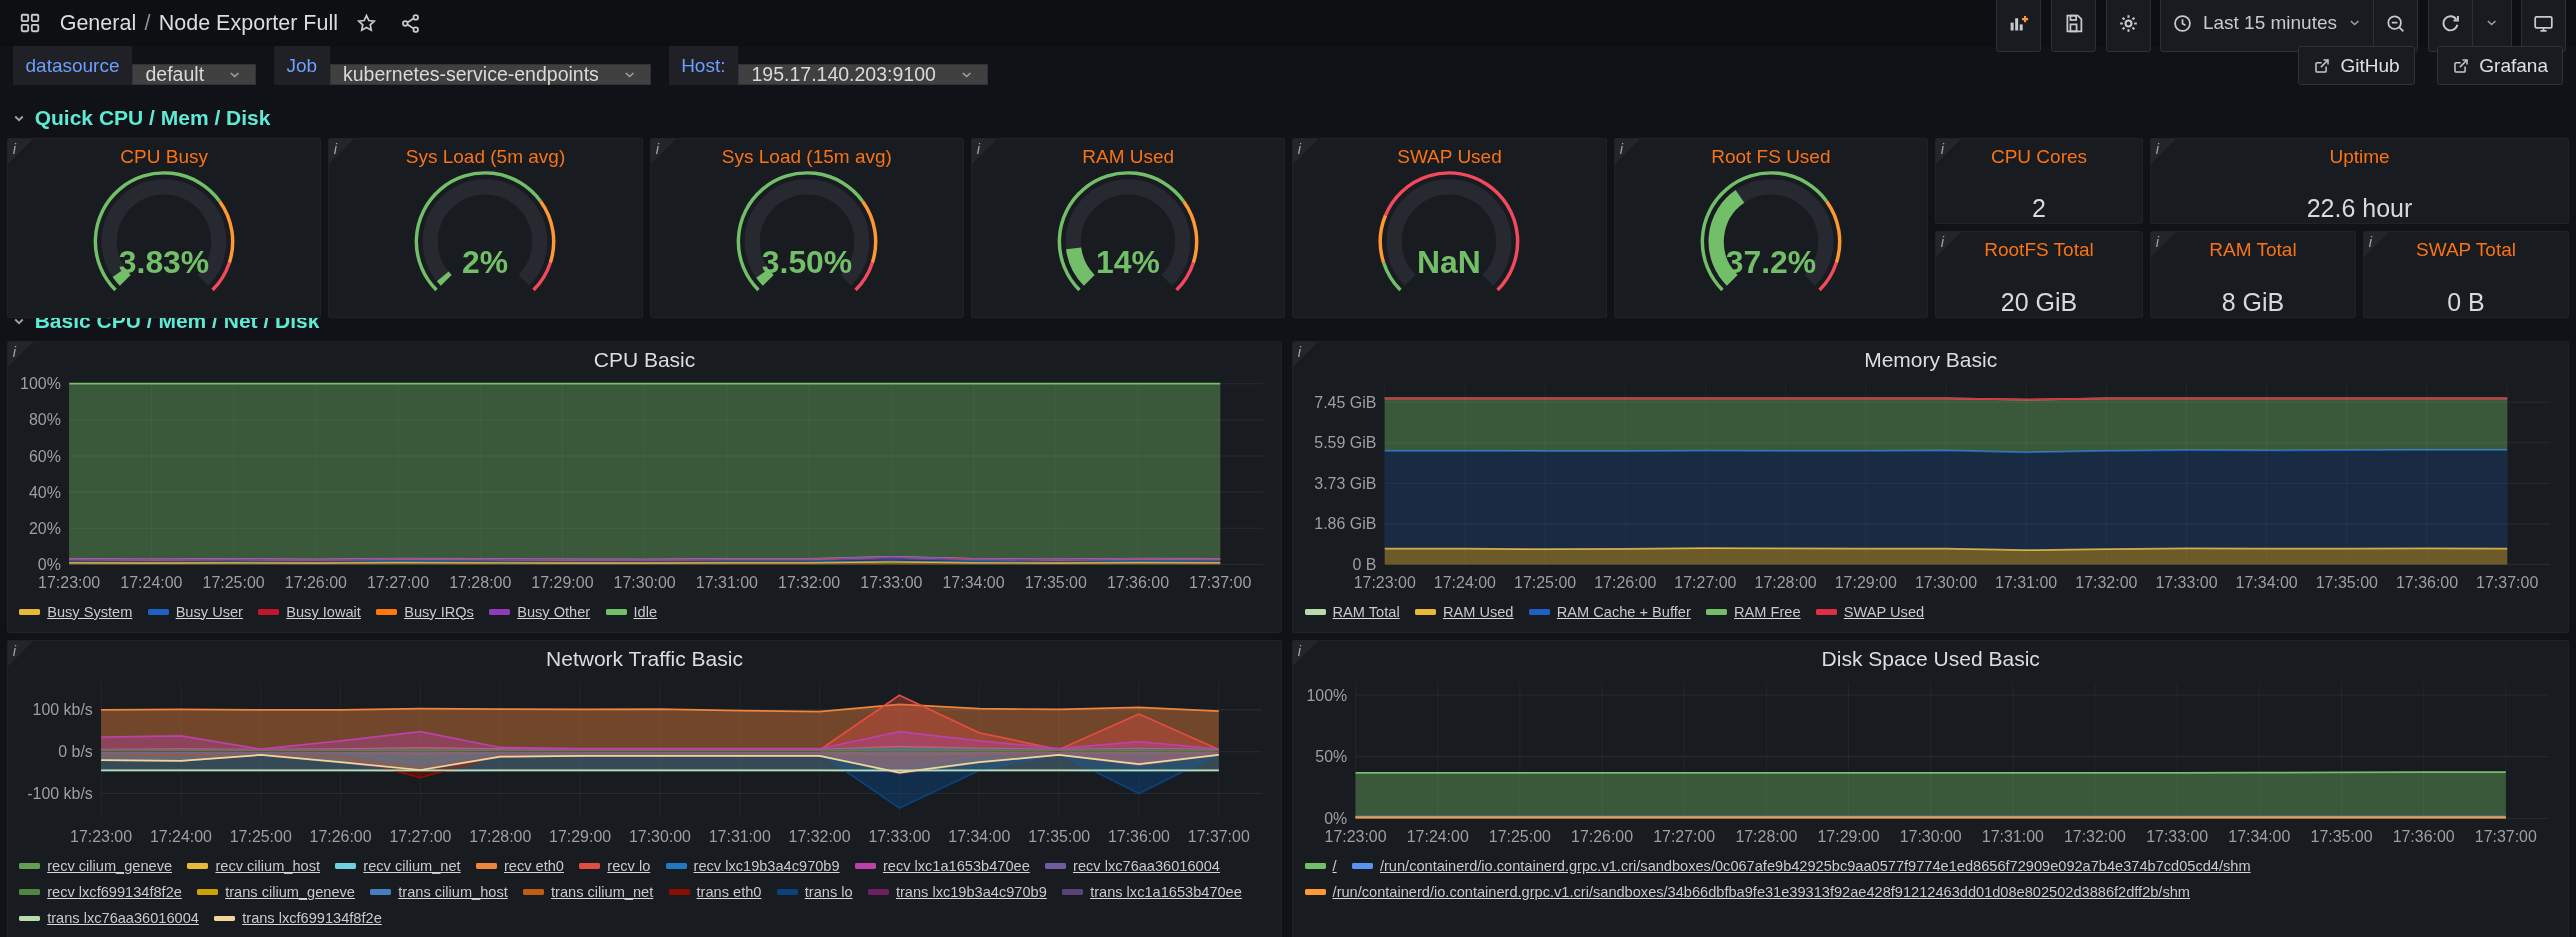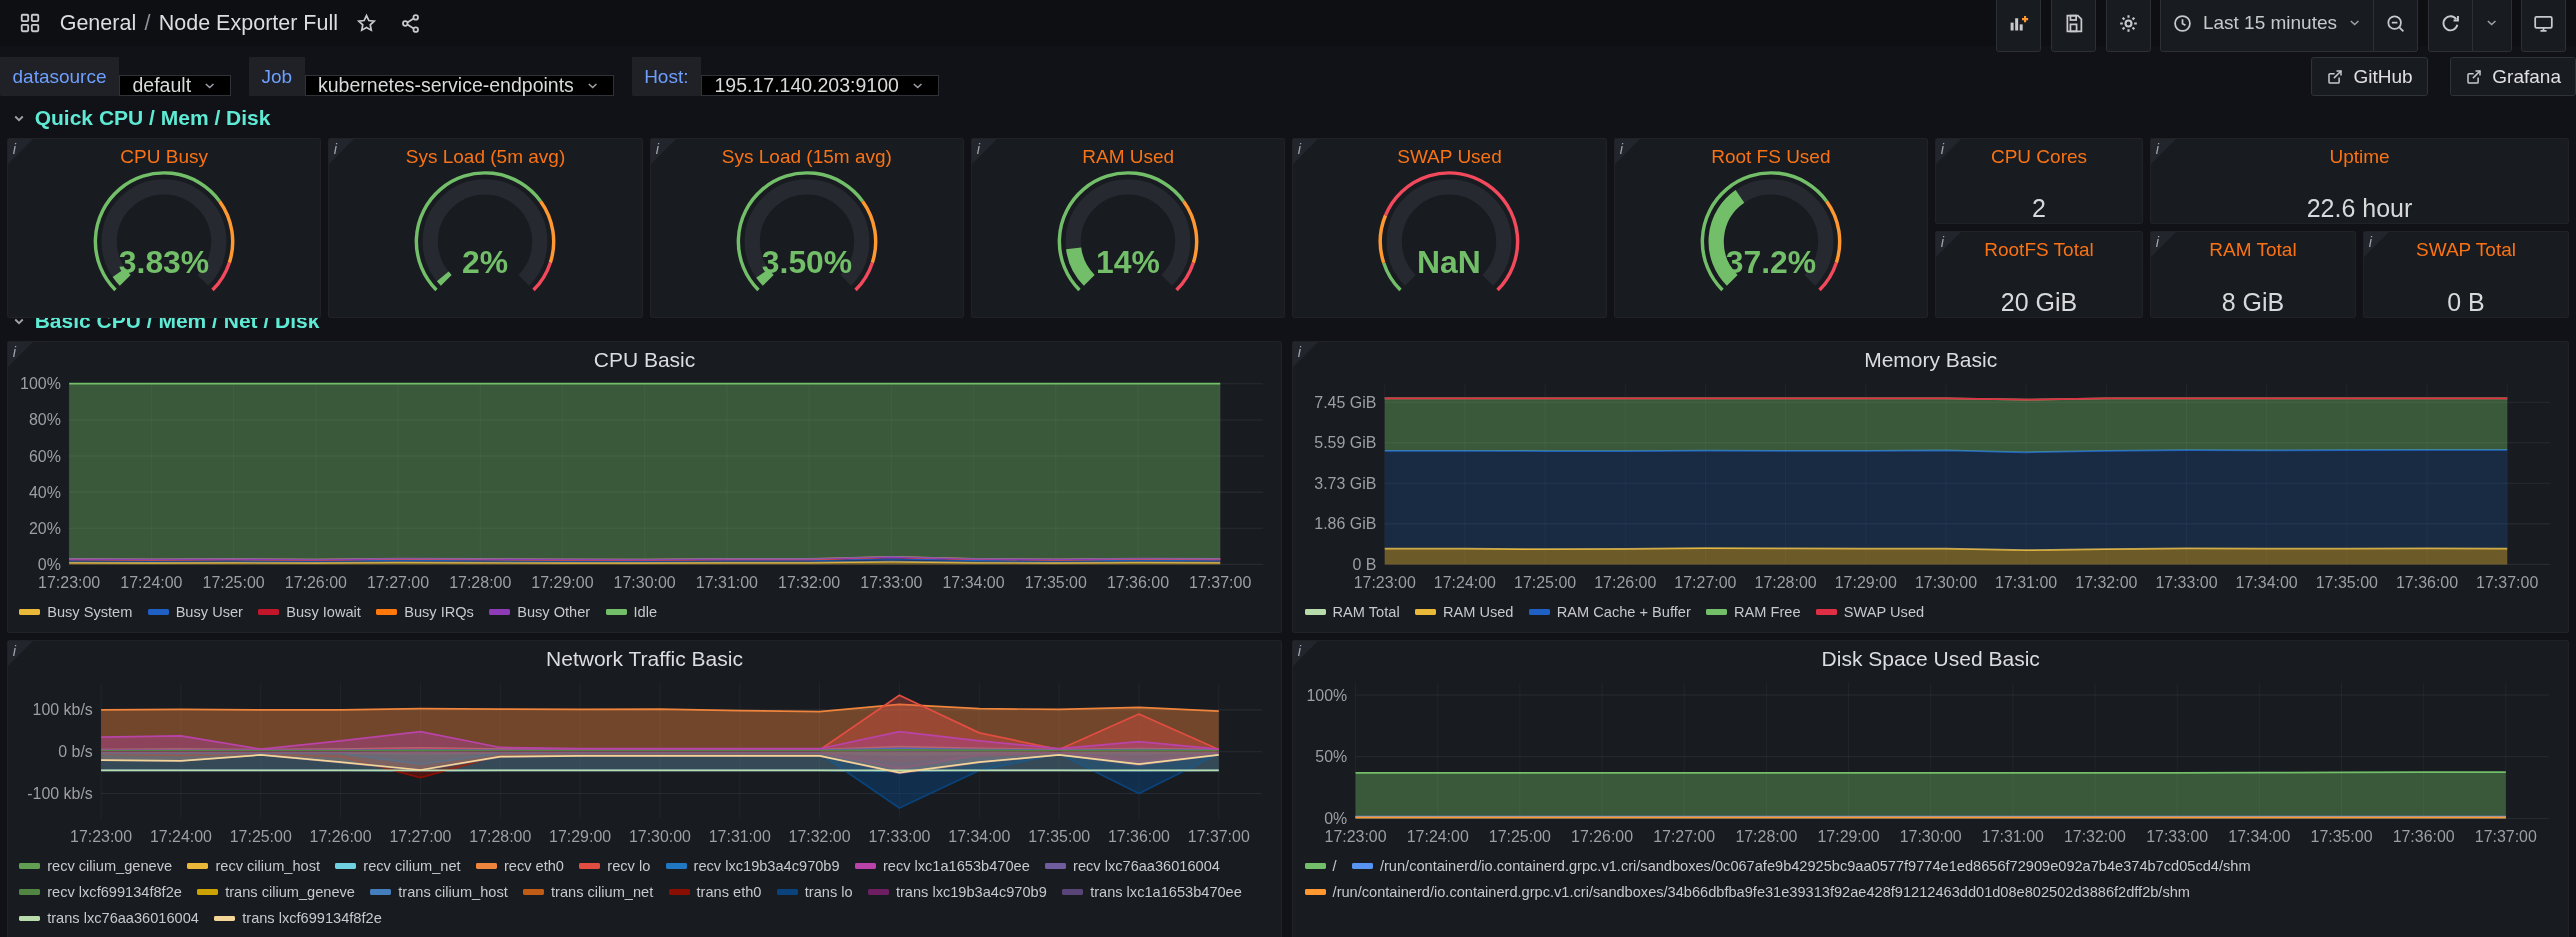--- a/index.html
+++ b/index.html
@@ -12,28 +12,28 @@
   .breadcrumb .sep { color:#8e939b; }
   .iconbtn { background:none; border:none; cursor:pointer; display:flex; align-items:center;
     padding:4.2px; color:#c7c9cc; }
   .nav-right { display:flex; align-items:center; gap:9.7px; }
   .navbtn { display:inline-flex; align-items:center; gap:9.7px; height:57px; padding:0 11px;
     background:#181b1f; border:0.7px solid #2c3036; border-radius:2.8px; color:#c7c9cc;
     font-size:19px; cursor:pointer; }
   .btn-group { display:flex; }
   .btn-group .navbtn:first-child { border-radius:2.8px 0 0 2.8px; }
   .btn-group .navbtn:last-child { border-radius:0 2.8px 2.8px 0; margin-left:-0.7px; }
-  .subnav { height:50px; display:flex; align-items:flex-end; justify-content:space-between;
-    padding:0 0; }
+  .subnav { height:50px; display:flex; align-items:flex-start; justify-content:space-between;
+    padding:0 13px; }
   .vars { display:flex; align-items:center; gap:18px; }
   .chip { display:flex; align-items:stretch; height:39px; }
   .chip .vlabel { display:flex; align-items:center; padding:0 12.5px; background:#1f2126;
     color:#6e9fff; font-size:19px; border-radius:1.4px 0 0 1.4px; }
-  .chip .vvalue { display:flex; align-items:center; gap:11px; padding:0 12.5px;
-    background:#000000; border:0.7px solid #2f3237; color:#d8d9da; font-size:19.5px;
+  .chip .vvalue { display:flex; align-items:center; gap:23px; padding:0 12.5px;
+    background:#404040; border:0.7px solid #2f3237; color:#d8d9da; font-size:19.5px;
     cursor:pointer;margin-top:18px; }
   .linkbtns { display:flex; gap:22px; }
   .linkbtn { display:inline-flex; align-items:center; gap:9.7px; height:39px; padding:0 14px;
     background:#181b1f; border:0.7px solid #2f3237; border-radius:2.8px; color:#e0e0e3;
     font-size:19px; font-weight:500; cursor:pointer; }
   .row-header { display:flex; align-items:center; gap:7px; padding:9.7px 5.6px 8.3px 9.7px;
     font-size:21px; font-weight:700; color:#5eead4; cursor:pointer; }
   .gauge-row { display:grid; grid-template-columns:repeat(6,1fr) 634px; gap:7px;
     margin:0 7px; height:161px; }
   .panel { position:relative; background:#181b1f; border:0.7px solid #202226; border-radius:2.1px; }
@@ -44,21 +44,21 @@
   .statgrid { display:grid; grid-template-columns:208px 1fr 1fr; grid-template-rows:1fr 1fr;
     gap:7px; }
   .stat-span2 { grid-column:2 / span 2; }
   .statval { text-align:center; margin-top:26.4px; font-size:25px; font-weight:500; color:#d8d9da; }
   .charts { display:grid; grid-template-columns:1275px 1fr; grid-template-rows:292px 327px;
     gap:7px 10.4px; margin:0 7px; }
   .chart-panel { padding:4.2px 7px 5.6px 7px; }
   .chart-title { text-align:center; font-size:21px; font-weight:500; color:#dcdde1; height:28px;
     line-height:28px; }
   .chart-svg { width:100%; }
-  .legend { display:flex; flex-wrap:wrap; align-items:center; padding-left:4.2px; margin-top:1.4px; }
+  .legend { display:flex; flex-wrap:wrap; align-items:center; padding-left:4.2px; margin-top:1.4px;text-decoration:underline; }
   .li { display:inline-flex; align-items:center; gap:7px; margin-right:15.3px; line-height:26.4px;
     font-size:14.6px; color:#c7c9cc; cursor:pointer; white-space:nowrap; }
   .sw { display:inline-block; width:21px; height:5.6px; border-radius:1.4px; }
   svg text { font-family:"Liberation Sans", sans-serif; }
 </style>
 </head>
 <body>
 
 <header class="topnav">
   <div class="nav-left">

